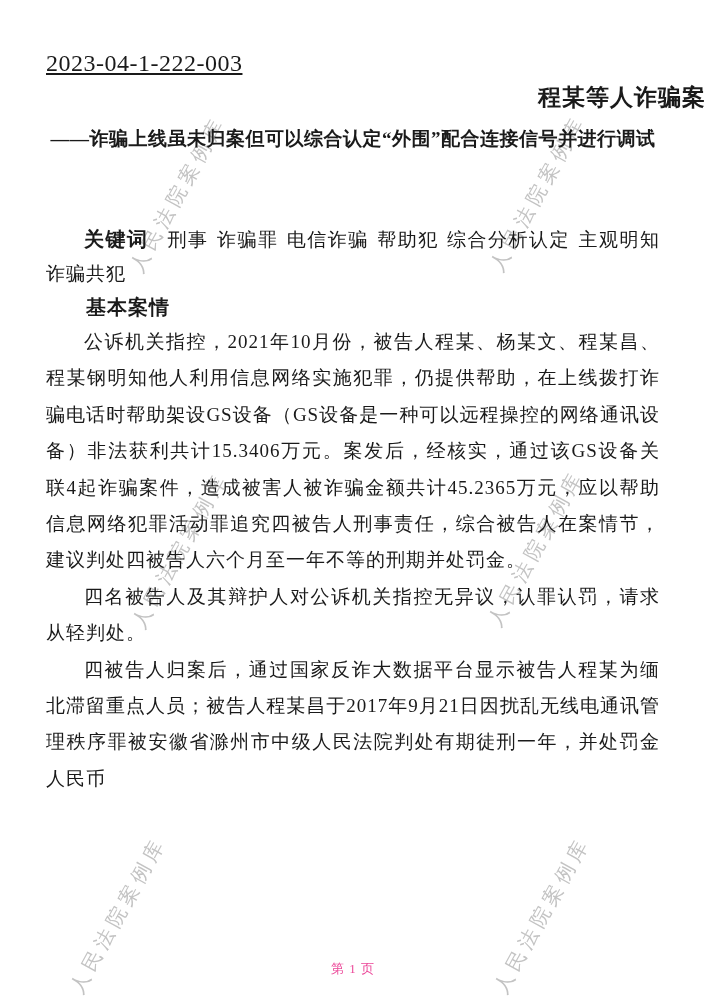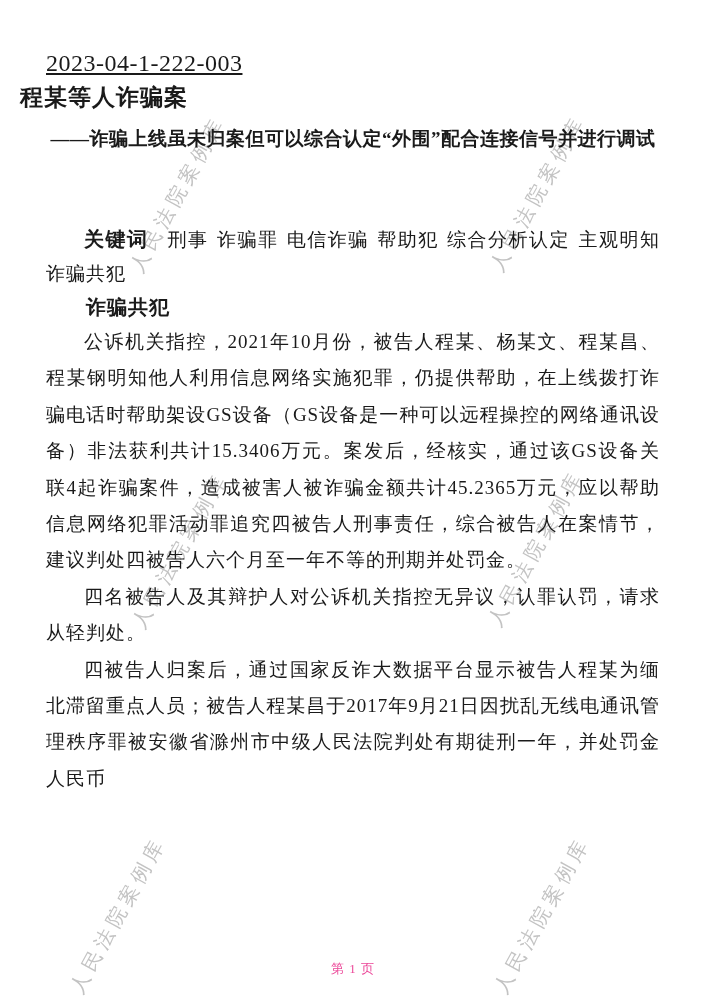--- a/index.html
+++ b/index.html
@@ -40,21 +40,21 @@
     top: 50px;
     font-size: 24px;
     letter-spacing: 0.5px;
     text-decoration: underline;
   }
   .title {
     position: absolute;
     left: 0;
     right: 0;
     top: 82px;
-    text-align: left;
+    text-align: right;
     font-family: "Liberation Sans", sans-serif;
     font-weight: 700;
     font-size: 23px;
     letter-spacing: 1px;
     margin-left: 20px;
   }
   .subtitle {
     position: absolute;
     left: 30px;
     right: 30px;
@@ -143,21 +143,21 @@
     <div class="title">程某等人诈骗案</div>
 
     <div class="subtitle">
       <div>——诈骗上线虽未归案但可以综合认定“外围”配合连接信号并进行调试</div>
     </div>
 
     <div class="kw-block">
       <span class="kw-label">关键词</span><span class="kw-items">刑事 诈骗罪 电信诈骗 帮助犯 综合分析认定 主观明知 诈骗共犯</span>
     </div>
 
-    <div class="section-heading">诈骗共犯</div>
+    <div class="section-heading">基本案情</div>
 
     <div class="bodytext">
       <p>公诉机关指控，2021年10月份，被告人程某、杨某文、程某昌、程某钢明知他人利用信息网络实施犯罪，仍提供帮助，在上线拨打诈骗电话时帮助架设GS设备（GS设备是一种可以远程操控的网络通讯设备）非法获利共计15.3406万元。案发后，经核实，通过该GS设备关联4起诈骗案件，造成被害人被诈骗金额共计45.2365万元，应以帮助信息网络犯罪活动罪追究四被告人刑事责任，综合被告人在案情节，建议判处四被告人六个月至一年不等的刑期并处罚金。</p>
       <p>四名被告人及其辩护人对公诉机关指控无异议，认罪认罚，请求从轻判处。</p>
       <p>四被告人归案后，通过国家反诈大数据平台显示被告人程某为缅北滞留重点人员；被告人程某昌于2017年9月21日因扰乱无线电通讯管理秩序罪被安徽省滁州市中级人民法院判处有期徒刑一年，并处罚金人民币</p>
     </div>
 
     <div class="footer">第 1 页</div>
 
   </div>

